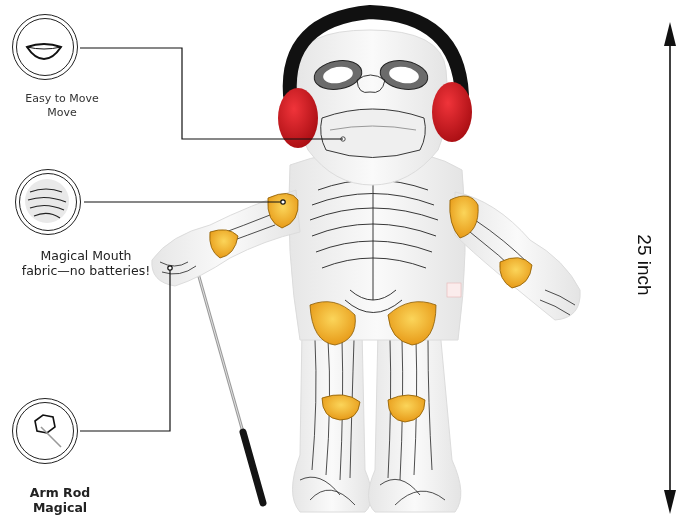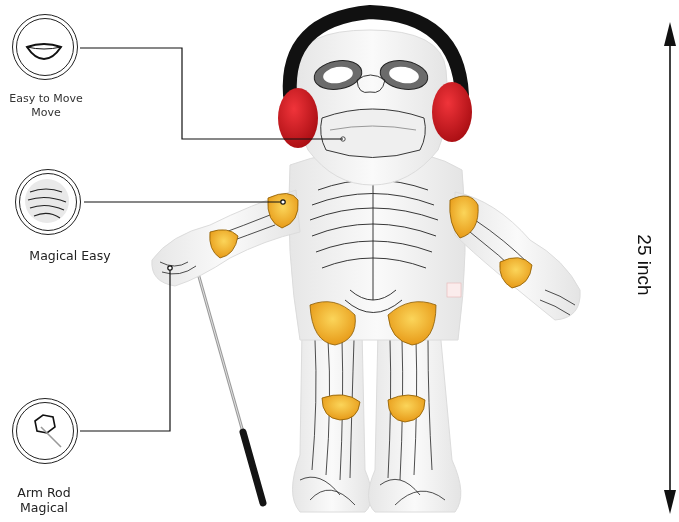--- a/index.html
+++ b/index.html
@@ -1,20 +1,20 @@
 <!DOCTYPE html>
 <html><head>
 <meta charset="utf-8">
 <style>
   html,body{margin:0;padding:0;background:#ffffff;}
   body{width:679px;height:522px;position:relative;overflow:hidden;font-family:"DejaVu Sans","Liberation Sans",sans-serif;color:#222;}
   .stage{position:absolute;left:0;top:0;width:679px;height:522px;}
   .badge{position:absolute;width:66px;height:66px;border-radius:50%;border:1.6px solid #222;box-sizing:border-box;background:#fff;}
   .badge::after{content:"";position:absolute;left:3px;top:3px;right:3px;bottom:3px;border-radius:50%;border:1.2px solid #222;}
-  .label{position:absolute;font-size:11px;line-height:14px;color:#333;text-align:center;white-space:nowrap;}
+  .label{position:absolute;font-size:11px;line-height:14px;color:#333;text-align:center;white-space:nowrap;padding-left:16px;}
   .label.big{font-size:12.5px;line-height:15px;color:#222;}
   .measure-label{position:absolute;left:624px;top:235px;width:40px;height:60px;}
   .measure-label span{position:absolute;left:50%;top:50%;transform:translate(-50%,-50%) rotate(90deg);font-size:19px;white-space:nowrap;color:#111;font-family:"Liberation Sans",sans-serif;}
   svg{position:absolute;left:0;top:0;}
 </style>
 </head>
 <body>
 
 <div class="stage">
 
@@ -144,30 +144,31 @@
       <circle cx="31" cy="31" r="22" fill="#e9e9e9"></circle>
       <g stroke="#222" stroke-width="1.1" fill="none">
         <path d="M14 22 Q30 16 46 22"></path>
           <path d="M12 30 Q30 24 50 32"></path>
           <path d="M14 38 Q30 32 48 40"></path>
           <path d="M18 46 Q32 40 44 48"></path>
       </g>
     </svg>
   </div>
   <div class="label big" style="left:0;top:248px;width:140px;">
-    <div>Magical Easy</div>
+    <div>Magical Mouth</div>
+    <div>fabric—no batteries!</div>
   </div>
 
   <div class="badge" style="left:12px;top:398px;">
     <svg width="62" height="62" viewBox="0 0 62 62" style="left:0;top:0;">
       <path d="M22 22 L30 16 L40 18 L42 28 L34 34 L24 32 Z" fill="none" stroke="#111" stroke-width="1.6"></path>
       <line x1="28" y1="28" x2="48" y2="48" stroke="#999" stroke-width="1.6"></line>
     </svg>
   </div>
-  <div class="label big" style="left:4px;top:485px;width:80px;">
+  <div class="label big" style="left:4px;top:485px;width:80px;font-weight:bold;">
     <div>Arm Rod</div>
     <div>Magical</div>
   </div>
 
   <div class="measure-label">
     <span>25 inch</span>
   </div>
 </div>
 
 </body></html>

